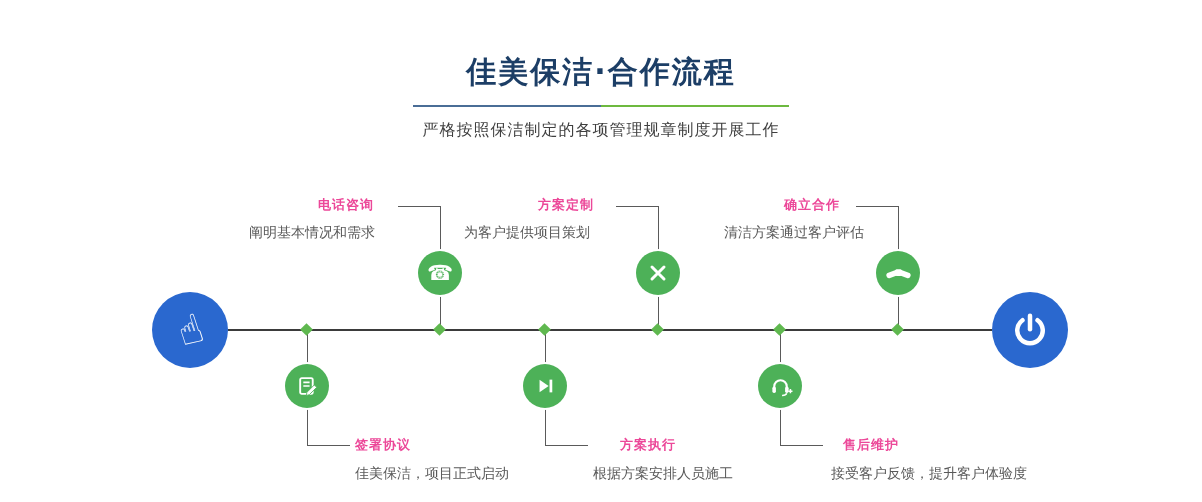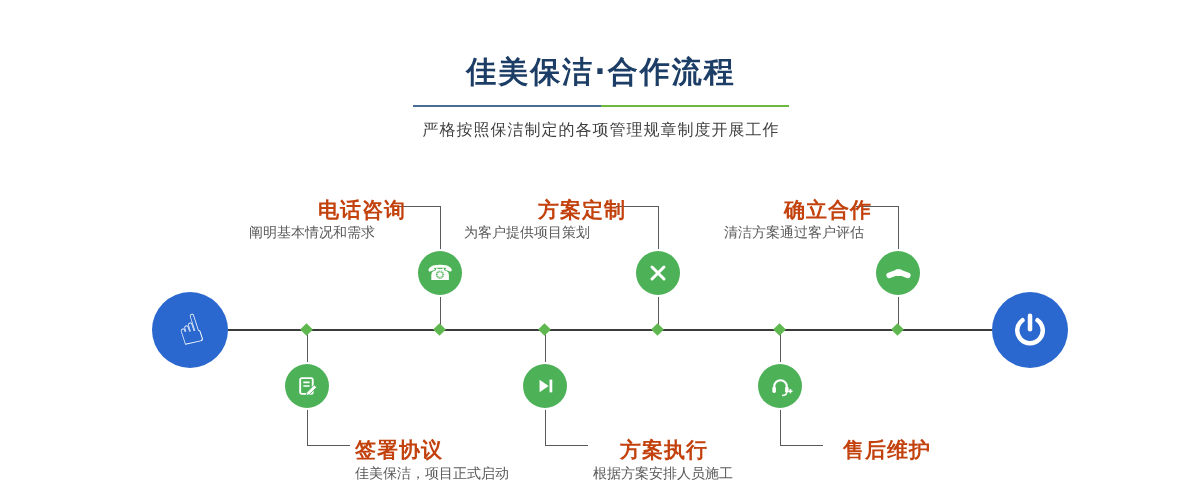--- a/index.html
+++ b/index.html
@@ -45,21 +45,21 @@
   .n-b2 { left:523px; top:356px; }
   .n-b3 { left:758px; top:356px; }
   .node .glyph { font-size:21px; line-height:1; color:#ffffff; }
 
   .endpoint { position:absolute; width:76px; height:76px; border-radius:50%; background:#2a68cf;
               display:flex; align-items:center; justify-content:center; }
   .ep-start { left:152px; top:284px; }
   .ep-end   { left:992px; top:284px; }
   .hand-glyph { color:#ffffff; font-size:40px; line-height:1; transform:rotate(-18deg); }
 
-  .step-title { position:absolute; font-size:21px; font-weight:700; color:#c2410c; white-space:nowrap; letter-spacing:1px; }
+  .step-title { position:absolute; font-size:13px; font-weight:700; color:#ec4899; white-space:nowrap; letter-spacing:1px; }
   .step-desc  { position:absolute; font-size:14px; color:#595959; white-space:nowrap; }
   .tt1 { left:318px; top:188px; } .td1 { left:249px; top:216px; }
   .tt2 { left:538px; top:188px; } .td2 { left:464px; top:216px; }
   .tt3 { left:784px; top:188px;text-align:right; } .td3 { left:724px; top:216px; }
   .bt1 { left:355px; top:428px; } .bd1 { left:355px; top:457px; }
   .bt2 { left:620px; top:428px; } .bd2 { left:593px; top:457px; }
   .bt3 { left:843px; top:428px; } .bd3 { left:831px; top:457px; }
 </style>
 </head>
 <body>
@@ -151,14 +151,15 @@
   <div class="step-title tt2">方案定制</div>
   <div class="step-desc  td2">为客户提供项目策划</div>
   <div class="step-title tt3">确立合作</div>
   <div class="step-desc  td3">清洁方案通过客户评估</div>
 
   <div class="step-title bt1">签署协议</div>
   <div class="step-desc  bd1">佳美保洁，项目正式启动</div>
   <div class="step-title bt2">方案执行</div>
   <div class="step-desc  bd2">根据方案安排人员施工</div>
   <div class="step-title bt3">售后维护</div>
+  <div class="step-desc  bd3">接受客户反馈，提升客户体验度</div>
 
 </div>
 
 </body></html>

